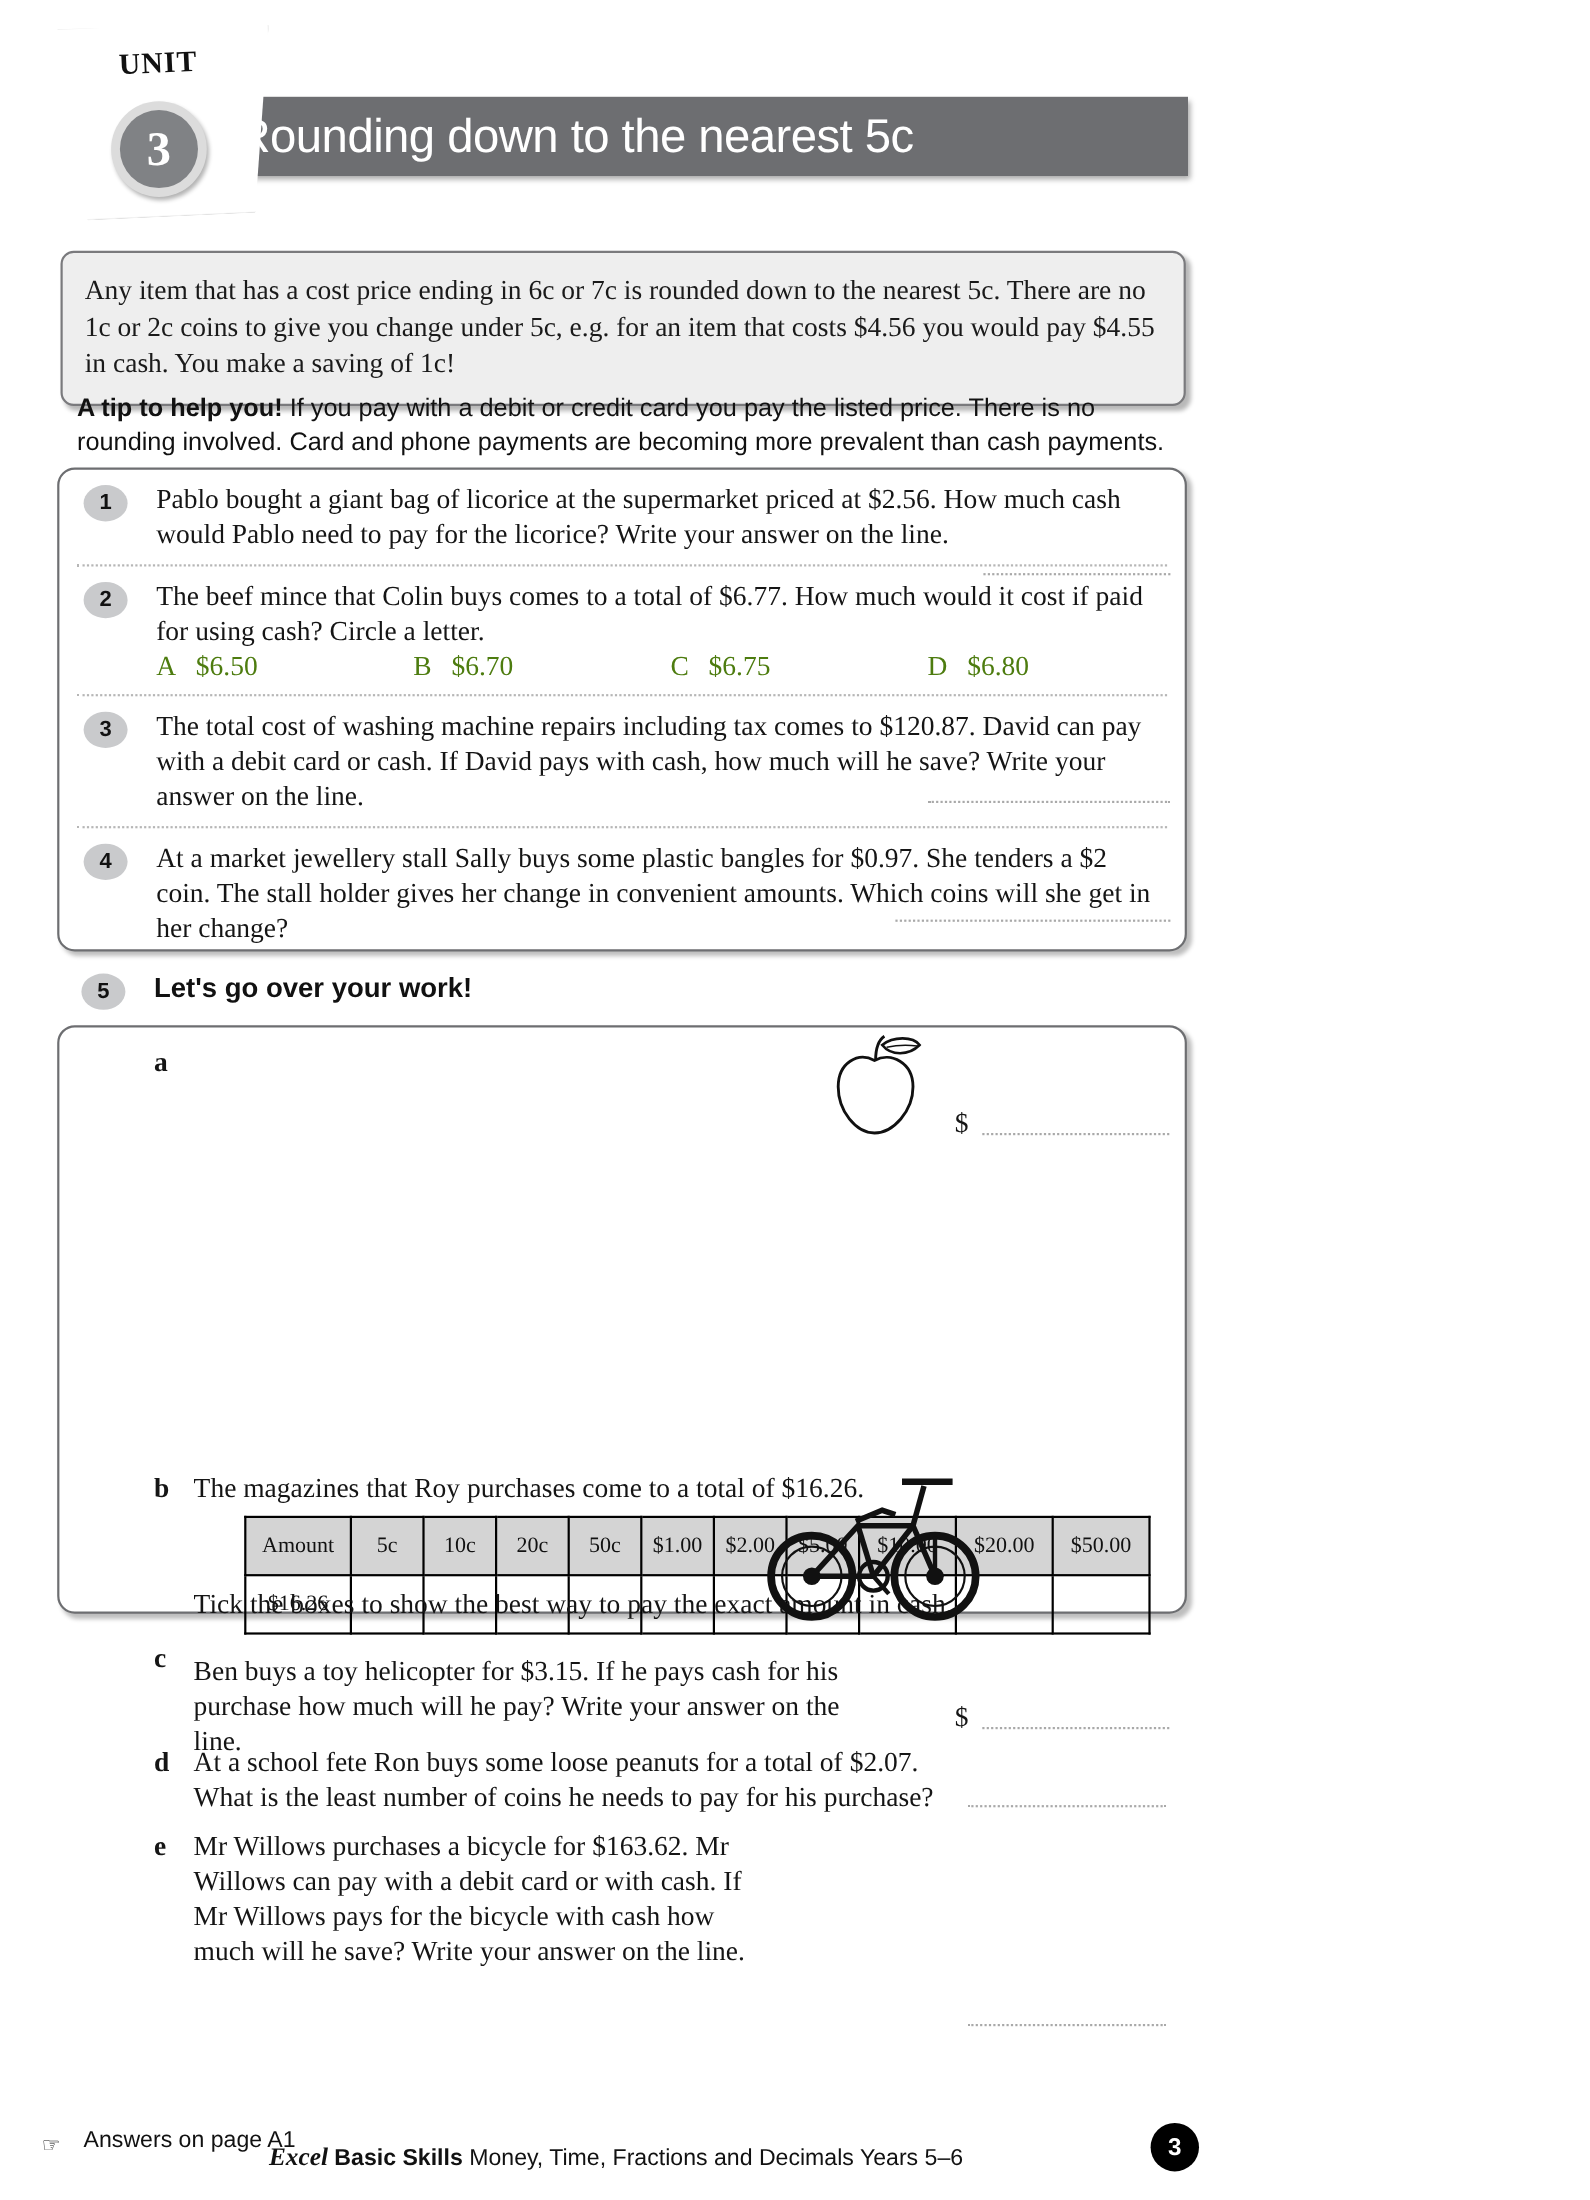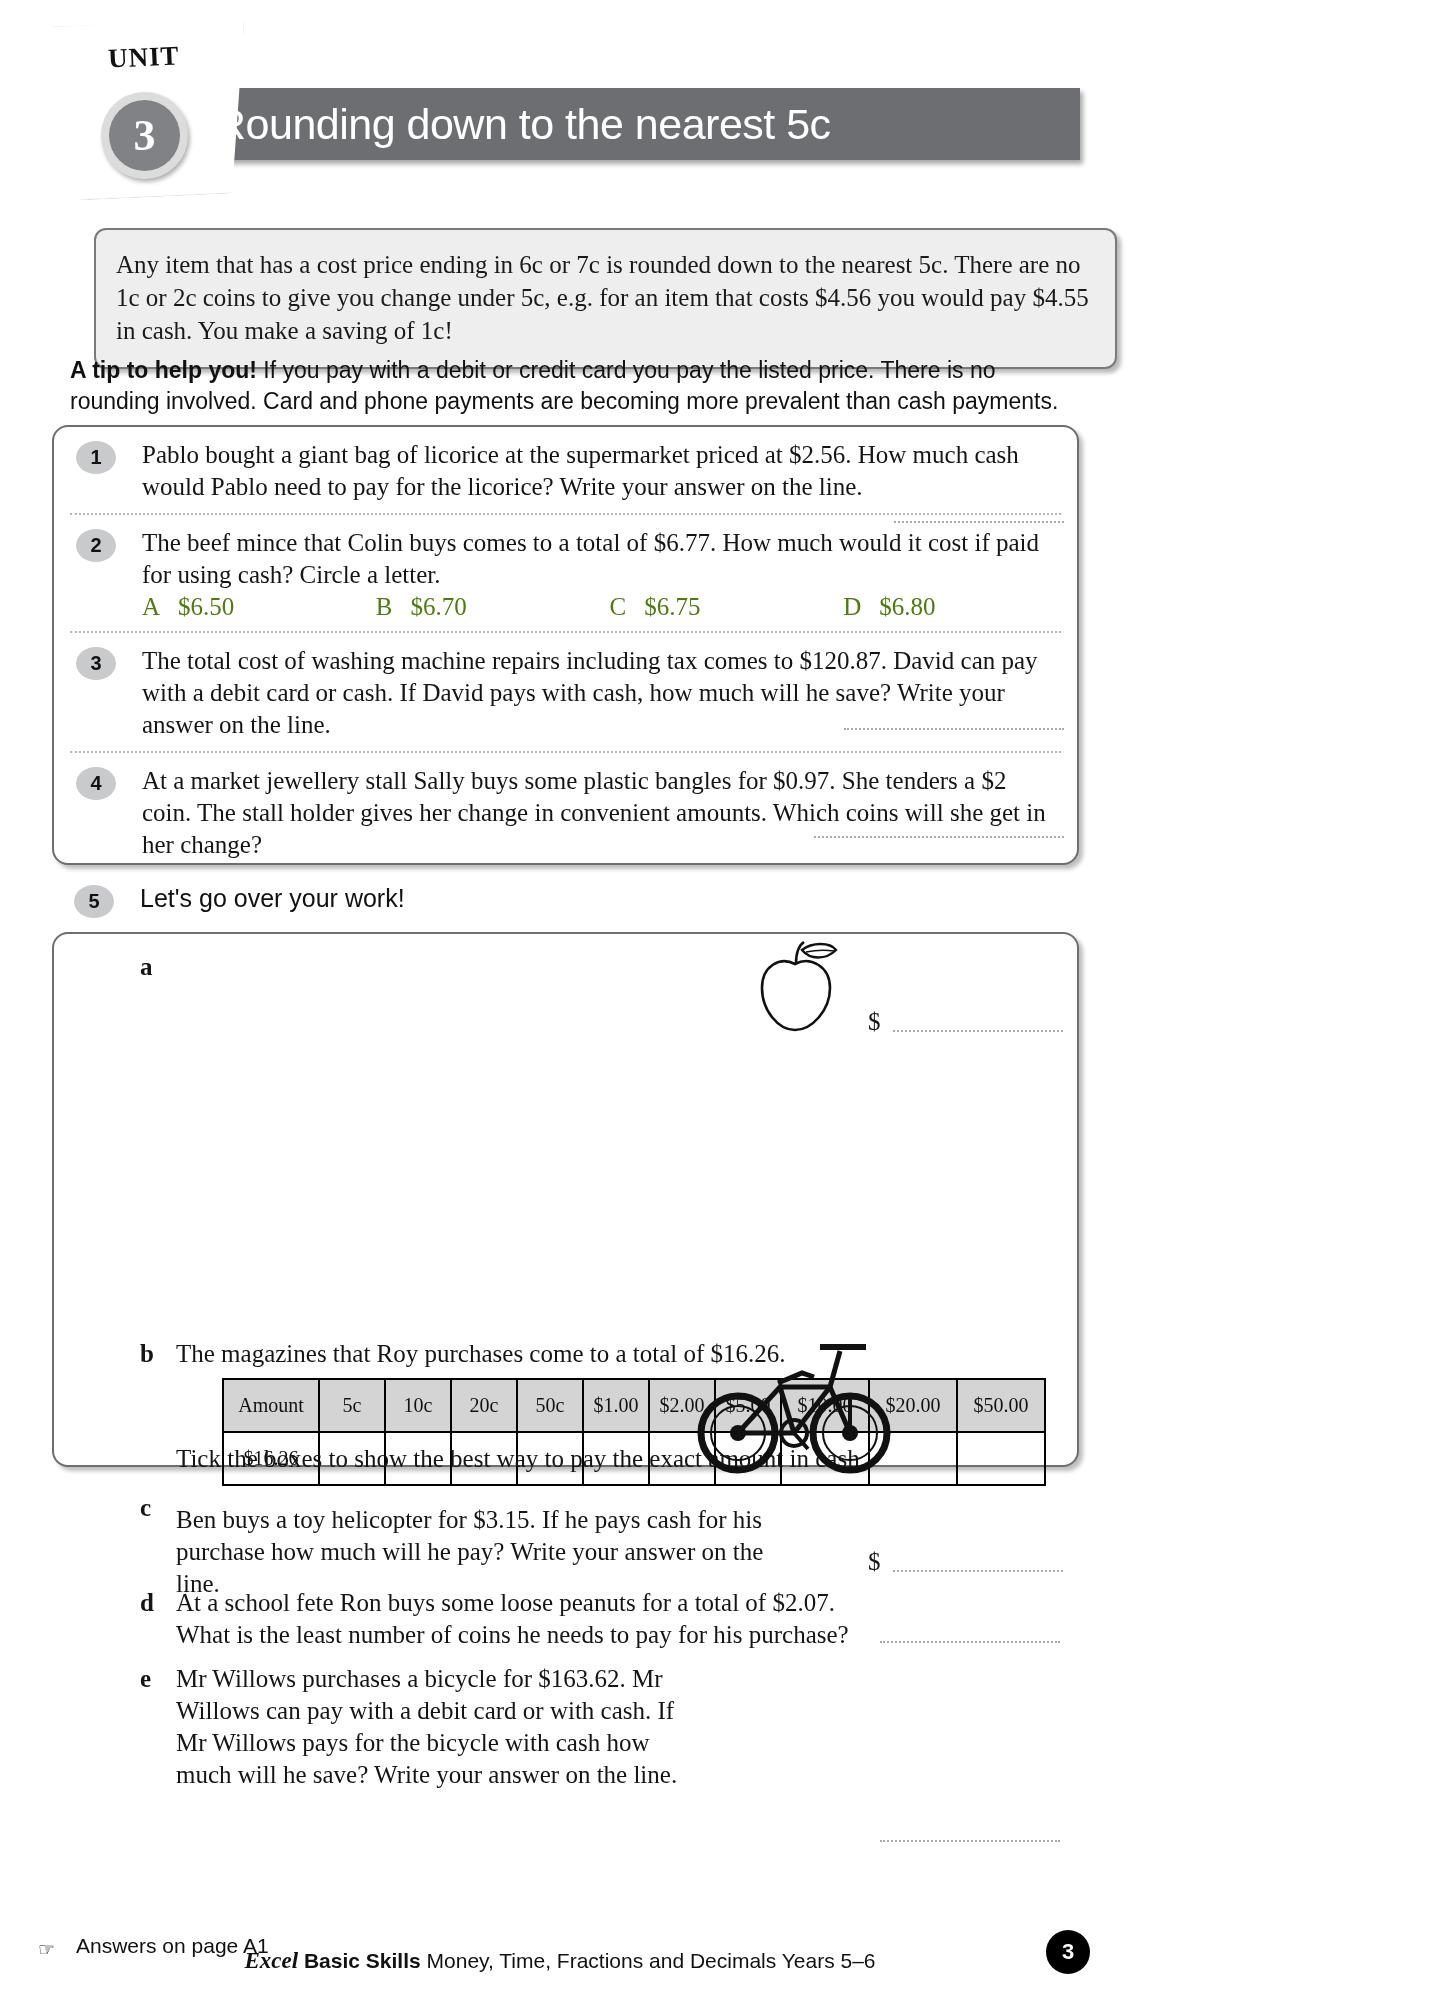--- a/index.html
+++ b/index.html
@@ -91,21 +91,20 @@
   
   .intro-box {
     position: absolute;
     left: 55px; top: 228px;
     width: 1023px;
     padding: 18px 24px 20px 20px;
     background: #eeeeee;
     border: 2px solid #7a7a7d;
     border-radius: 12px;
     box-shadow: 4px 4px 4px rgba(0,0,0,0.28);
-    margin-left: 39px;
   }
   .intro-text {
     font-family: "Liberation Serif", serif;
     font-size: 25px;
     line-height: 33px;
     color: #1a1a1a;
   }
 
   
   .tip-wrap {
@@ -187,21 +186,21 @@
     font-size: 20px;
     font-weight: bold;
     text-align: center;
     line-height: 33px;
   }
   .q5title {
     position: absolute;
     left: 140px; top: 884px;
     font-family: "Liberation Sans", sans-serif;
     font-size: 25px;
-    font-weight: normal;
+    font-weight: bold;
     color: #111;
   }
 
   
   .bigbox {
     position: absolute;
     left: 52px; top: 932px;
     width: 1027px; height: 535px;
     border: 2px solid #6d6e71;
     border-radius: 16px;

